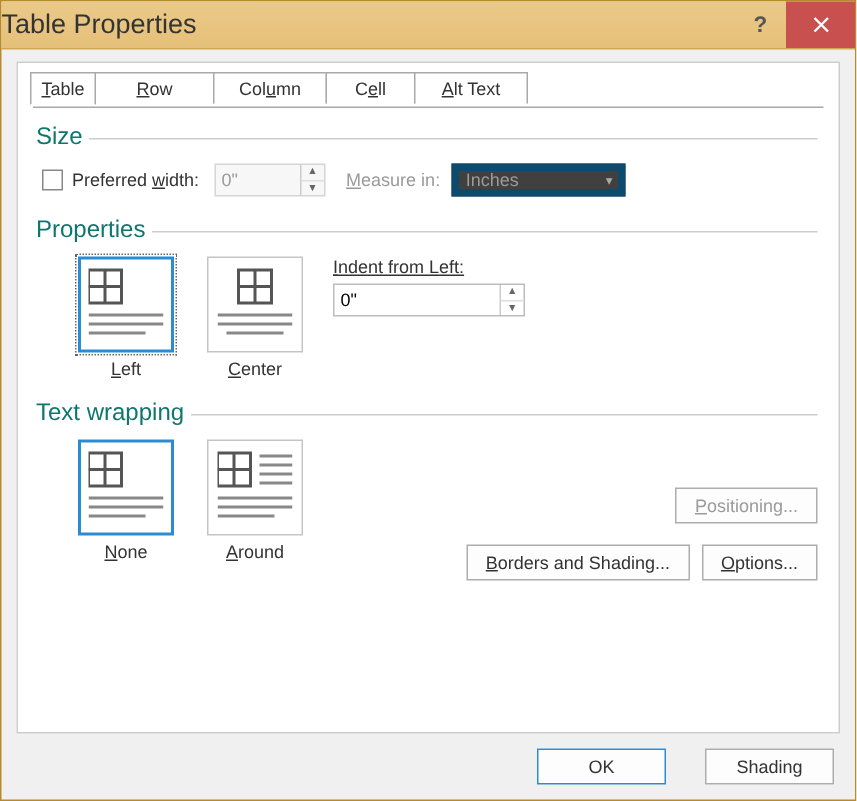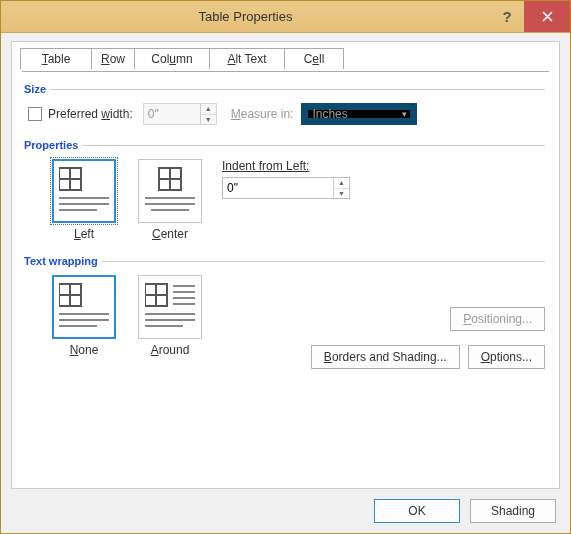--- a/index.html
+++ b/index.html
@@ -20,22 +20,21 @@
   .titlebar {
     height: 32px;
     background: linear-gradient(#eac988, #e6c07a);
     display: flex;
     align-items: center;
     position: relative;
     border-bottom: 1px solid #d0a656;
   }
   .titlebar-title {
     flex: 1;
-    text-align: center;
-    font-size: 13px;
+    font-size: 18px;
     color: #333;
   }
   .titlebar-buttons {
     display: flex;
     height: 100%;
     align-items: stretch;
   }
   .help-btn {
     width: 34px;
     display: flex;
@@ -104,25 +103,24 @@
     position: relative;
     z-index: 0;
   }
   fieldset.group {
     border: none;
     border-top: 1px solid #ccc;
     margin: 4px 0 10px 0;
     padding: 8px 2px 4px 2px;
   }
   fieldset.group legend {
-    font-size: 11px;
+    font-size: 16px;
     padding: 0 4px 0 0;
     margin-left: -4px;
-    color: #1d4ed8;
-    font-weight: bold;
+    color: #0f766e;
   }
   .row { display: flex; align-items: center; }
   .checkbox {
     width: 14px; height: 14px;
     border: 1px solid #888;
     background: #fff;
     margin-right: 6px;
     display: inline-block;
   }
   .disabled-text { color: #9a9a9a; }
@@ -147,27 +145,27 @@
     flex-direction: column;
     border-left: 1px solid #ccc;
   }
   .spin-buttons div {
     flex:1; font-size:7px; line-height:9px;
     display:flex; align-items:center; justify-content:center;
     color:#666;
   }
   .spin-buttons div:first-child{border-bottom:1px solid #ddd;}
   .dropdown {
-    border: 7px solid #0c4a6e;
+    border: 5px solid #0c4a6e;
     height: 22px;
     display: inline-flex;
     align-items: center;
     padding: 0 4px;
     color:#9a9a9a;
-    background:#000000;
+    background:#404040;
     min-width: 116px;
     justify-content: space-between;
   }
   .dropdown .arrow { font-size:9px; color:#aaa; margin-left:8px;}
   .align-options { display:flex; gap:22px; align-items:flex-start;padding-left:24px;}
   .align-item { text-align:center; }
   .thumb {
     width: 64px; height: 64px;
     border: 1px solid #c5c5c5;
     background: #fff;
@@ -207,21 +205,21 @@
   .pos-btn {
     position:absolute;
     right:14px;
     bottom:50px;
   }
   .dialog-buttons {
     position:absolute;
     right: 14px;
     bottom: 10px;
     display:flex;
-    gap: 10px;
+    gap: 26px;
     align-items: flex-end;
   }
   .dialog-buttons .btn { min-width: 86px; }
   u.hot { text-decoration: underline; }
 </style>
 </head>
 <body>
 
 <div class="window">
   <div class="titlebar">
@@ -232,25 +230,25 @@
         <svg width="11" height="11" viewBox="0 0 11 11">
             <path d="M1 1 L10 10 M10 1 L1 10" stroke="#fff" stroke-width="1.6"></path>
           </svg>
       </div>
     </div>
   </div>
 
   <div class="body">
     <div class="panel">
       <div class="tabs">
-        <div class="tab active" style="width:72px"><u class="hot">T</u><span></span><span>able</span></div>
-        <div class="tab" style="width:44px"><u class="hot">R</u><span>ow</span></div>
+        <div class="tab active" style="width:44px"><u class="hot">T</u><span></span><span>able</span></div>
+        <div class="tab" style="width:80px"><u class="hot">R</u><span>ow</span></div>
         <div class="tab" style="width:76px">Col<u class="hot">u</u><span>mn</span></div>
+        <div class="tab" style="width:60px">C<u class="hot">e</u><span>ll</span></div>
         <div class="tab" style="width:76px"><u class="hot">A</u><span>lt Text</span></div>
-        <div class="tab" style="width:60px">C<u class="hot">e</u><span>ll</span></div>
       </div>
       <div class="tab-line"></div>
 
       <div class="content">
 
         <fieldset class="group">
           <legend>Size</legend>
           <div class="row">
             <span class="checkbox"></span>
             <span>Preferred <u class="hot">w</u>idth:</span>

